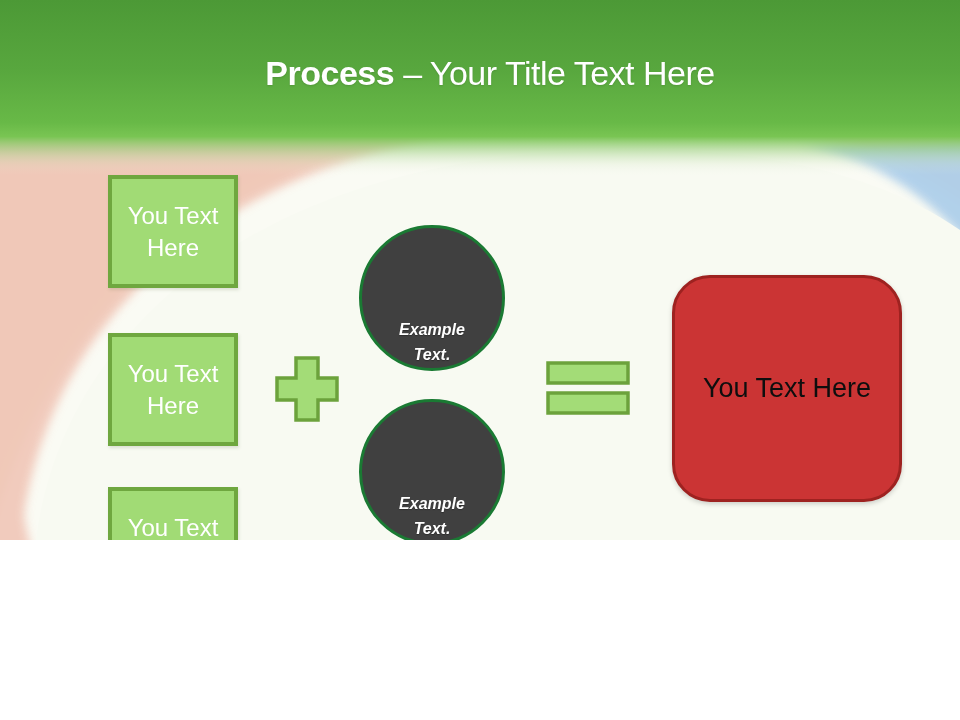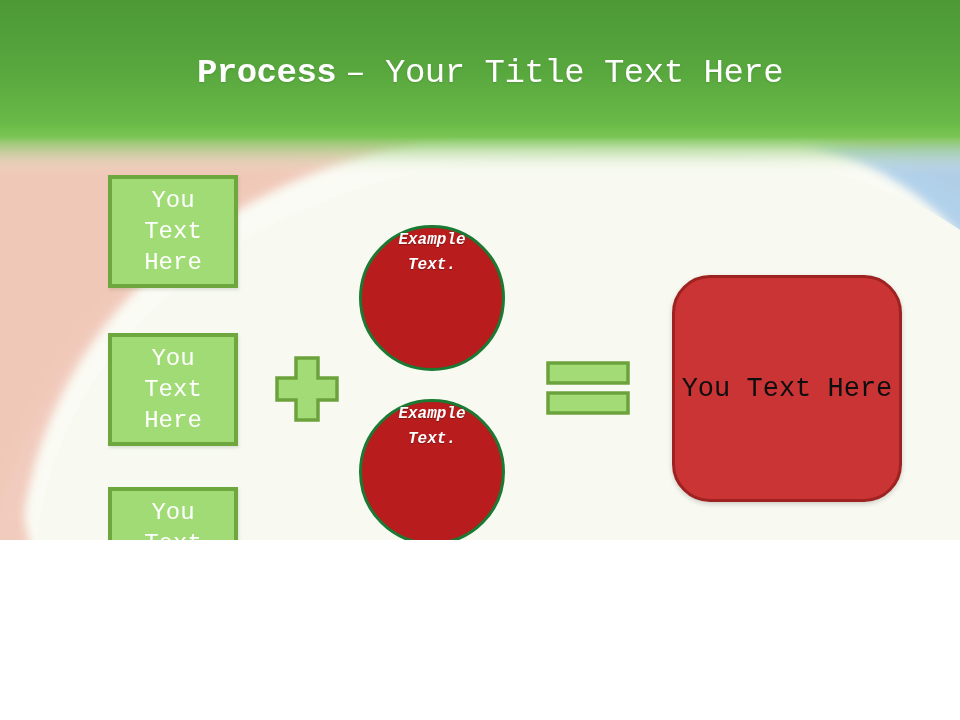--- a/index.html
+++ b/index.html
@@ -1,21 +1,20 @@
 <!DOCTYPE html>
 <html><head>
 <meta charset="utf-8">
 <style>
   html,body { margin:0; padding:0; }
   body { width:960px; height:720px; font-family:"Liberation Sans", sans-serif; }
 
   .slide {
     position:relative; width:960px; height:540px; overflow:hidden;
     background:#FAFBF4;
-    font-family:Liberation Mono, monospace;
   }
   .bg-art { position:absolute; left:0; top:0; width:960px; height:720px; }
 
   
   .title-wrap {
     position:absolute; left:0; top:54px; width:100%;
     text-align:center; transform:translateX(10px);
     color:#FFFFFF; font-size:34px; letter-spacing:-0.5px;
     text-shadow:0 1px 2px rgba(0,0,0,0.12);
     white-space:nowrap;
@@ -37,23 +36,23 @@
   .sq .lbl { width:104px; }
 
   
   .op-svg { position:absolute; }
   .plus-svg  { left:272px; top:353px; }
   .equal-svg { left:544px; top:359px; }
 
   
   .circle {
     position:absolute; left:359px; width:146px; height:146px;
-    border-radius:50%; background:#b91c1c; border:3px solid #1A7A33;
+    border-radius:50%; background:#404040; border:3px solid #1A7A33;
     box-sizing:border-box;
-    display:flex; align-items:flex-start; justify-content:center;
+    display:flex; align-items:flex-end; justify-content:center;
     text-align:center; color:#FFFFFF;
     font-size:16px; font-weight:700; font-style:italic; line-height:1.55;
     text-shadow:0 1px 1px rgba(0,0,0,0.30);
   }
   .circle-1 { top:225px; }
   .circle-2 { top:399px; }
   .circle .lbl { width:86px; }
 
   
   .result {

